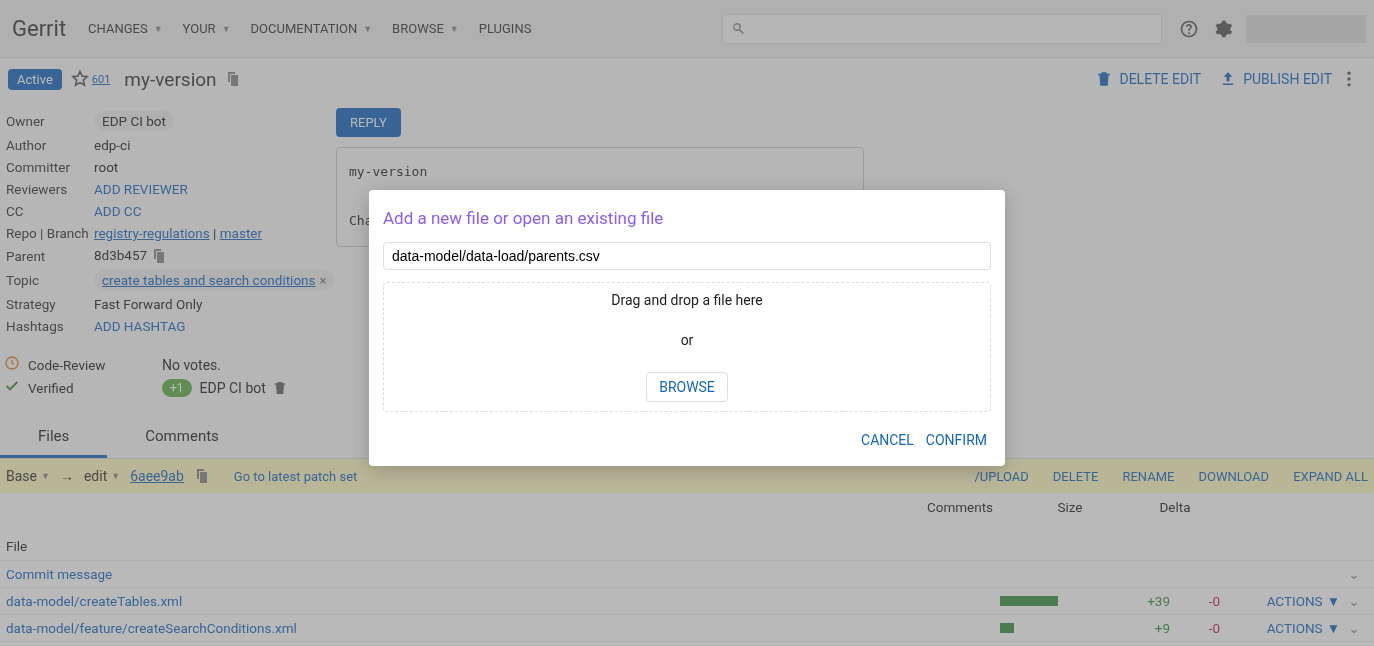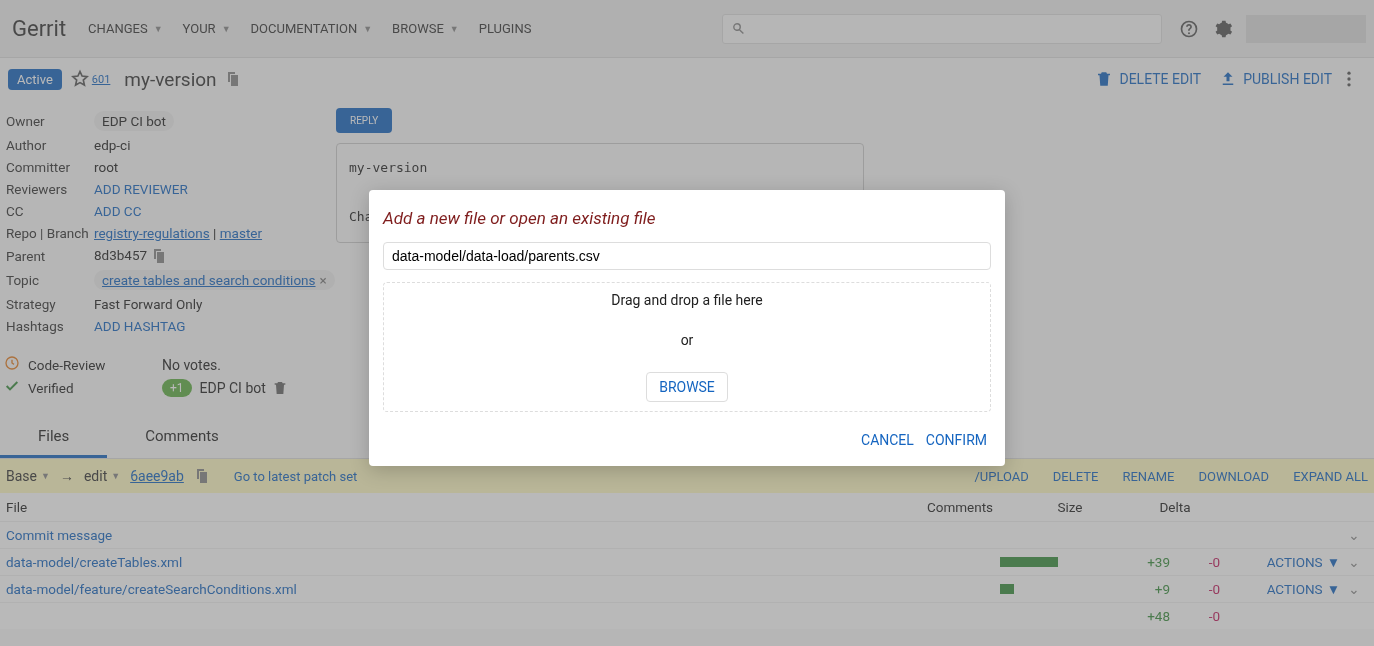--- a/index.html
+++ b/index.html
@@ -33,37 +33,37 @@
 .link { color: #1565c0; cursor: pointer; }
 .owner-chip { background: #eee; padding: 2px 8px; border-radius: 10px; display: inline-block; }
 .remove-x { color: #777; margin-left: 4px; cursor: pointer; }
 .review-section { margin-top: 16px; }
 .review-row { display: flex; align-items: center; padding: 2px 0; }
 .review-row .icon { width: 20px; margin-right: 4px; }
 .review-row .lbl { font-size: 13.5px; width: 134px; }
 .plus-chip { background: #60b044; color: #fff; font-size: 12px; padding: 2px 8px; border-radius: 10px; margin-right: 8px; }
 
 .main-col { flex: 1; }
-.reply-btn { background: #1565c0; color: #fff; padding: 7px 14px; border-radius: 4px; font-size: 10px; cursor: pointer; display: inline-block; margin-bottom: 10px; }
+.reply-btn { background: #1565c0; color: #fff; padding: 7px 14px; border-radius: 4px; font-size: 13px; cursor: pointer; display: inline-block; margin-bottom: 10px; }
 .commit-msg { border: 1px solid #ccc; border-radius: 4px; padding: 12px; font-family: monospace; font-size: 13px; background: #fafafa; white-space: pre; width: 528px; line-height: 1.9; }
 
 .tabs { display: flex; border-bottom: 1px solid #ddd; margin-top: 10px; }
 .tab { padding: 10px 38px; font-size: 15px; cursor: pointer; }
 .tab.active { border-bottom: 3px solid #1565c0; }
 
 .patch-bar { background: #fff9c4; height: 34px; display: flex; align-items: center; padding: 0 6px; gap: 10px; }
 .patch-bar .sel { color: #333; display: flex; align-items: center; gap: 4px; cursor: pointer; }
 .patch-bar .tri { font-size: 9px; color: #888; }
 .patch-bar .arrow { color: #333; }
 .patch-bar .sha { color: #1565c0; text-decoration: underline; }
 .patch-bar .spacer { flex: 1; }
 .patch-bar .act { color: #1565c0; font-size: 13px; margin-left: 14px; cursor: pointer; }
 
 .file-header { display: flex; padding: 6px 6px; background: #fff; border-bottom: 1px solid #eee; font-size: 13.5px; }
-.file-header .h1 { flex: 1; }
+.file-header .h1 { flex: 1; margin-top: 39px; }
 .file-header .h2 { width: 120px; text-align: center; }
 .file-header .h3 { width: 100px; text-align: center; }
 .file-header .h4 { width: 110px; text-align: center; }
 .file-header .h5 { width: 110px; }
 .file-header .h6 { width: 28px; }
 
 .file-row { display: flex; padding: 5px 6px; background: #fff; border-bottom: 1px solid #f0f0f0; align-items: center; font-size: 13.5px; }
 .file-row .c1 { flex: 1; color: #1565c0; cursor: pointer; }
 .file-row .c2 { width: 120px; }
 .file-row .bar { height: 10px; background: #388e3c; display: inline-block; }
@@ -75,21 +75,21 @@
 
 .totals-row { display: flex; padding: 5px 6px; background: #fff; justify-content: flex-end; font-size: 13.5px; }
 .totals-row .t1 { width: 50px; text-align: right; color: #388e3c; }
 .totals-row .t2 { width: 50px; text-align: right; color: #c2185b; }
 .totals-row .t3 { width: 148px; }
 
 .changelog { padding: 14px 38px; font-size: 16px; color: #333; }
 
 .overlay { position: absolute; inset: 0; background: rgba(100,100,100,0.45); display: flex; align-items: flex-start; justify-content: center; }
 .dialog { background: #fff; border-radius: 4px; width: 636px; margin-top: 190px; padding: 18px 14px 12px 14px; box-shadow: 0 4px 20px rgba(0,0,0,0.2); }
-.dialog-title { font-size: 17px; color: #7f1d1d; margin-bottom: 14px; font-style: italic; }
+.dialog-title { font-size: 17px; color: #8b5cf6; margin-bottom: 14px; }
 .dialog-input { width: 100%; height: 28px; border: 1px solid #ddd; border-radius: 4px; padding: 0 8px; font-size: 14px; margin-bottom: 12px; }
 .dropzone { border: 1px dashed #ddd; border-radius: 4px; height: 130px; display: flex; flex-direction: column; align-items: center; justify-content: center; gap: 24px; margin-bottom: 14px; }
 .browse-btn { border: 1px solid #ddd; padding: 6px 12px; border-radius: 4px; color: #1565c0; cursor: pointer; }
 .dialog-actions { display: flex; justify-content: flex-end; gap: 4px; }
 .dialog-act { color: #1565c0; cursor: pointer; font-size: 14px; padding: 6px 4px; }
 
 a.underline { text-decoration: underline; }
 </style>
 </head>
 <body>

